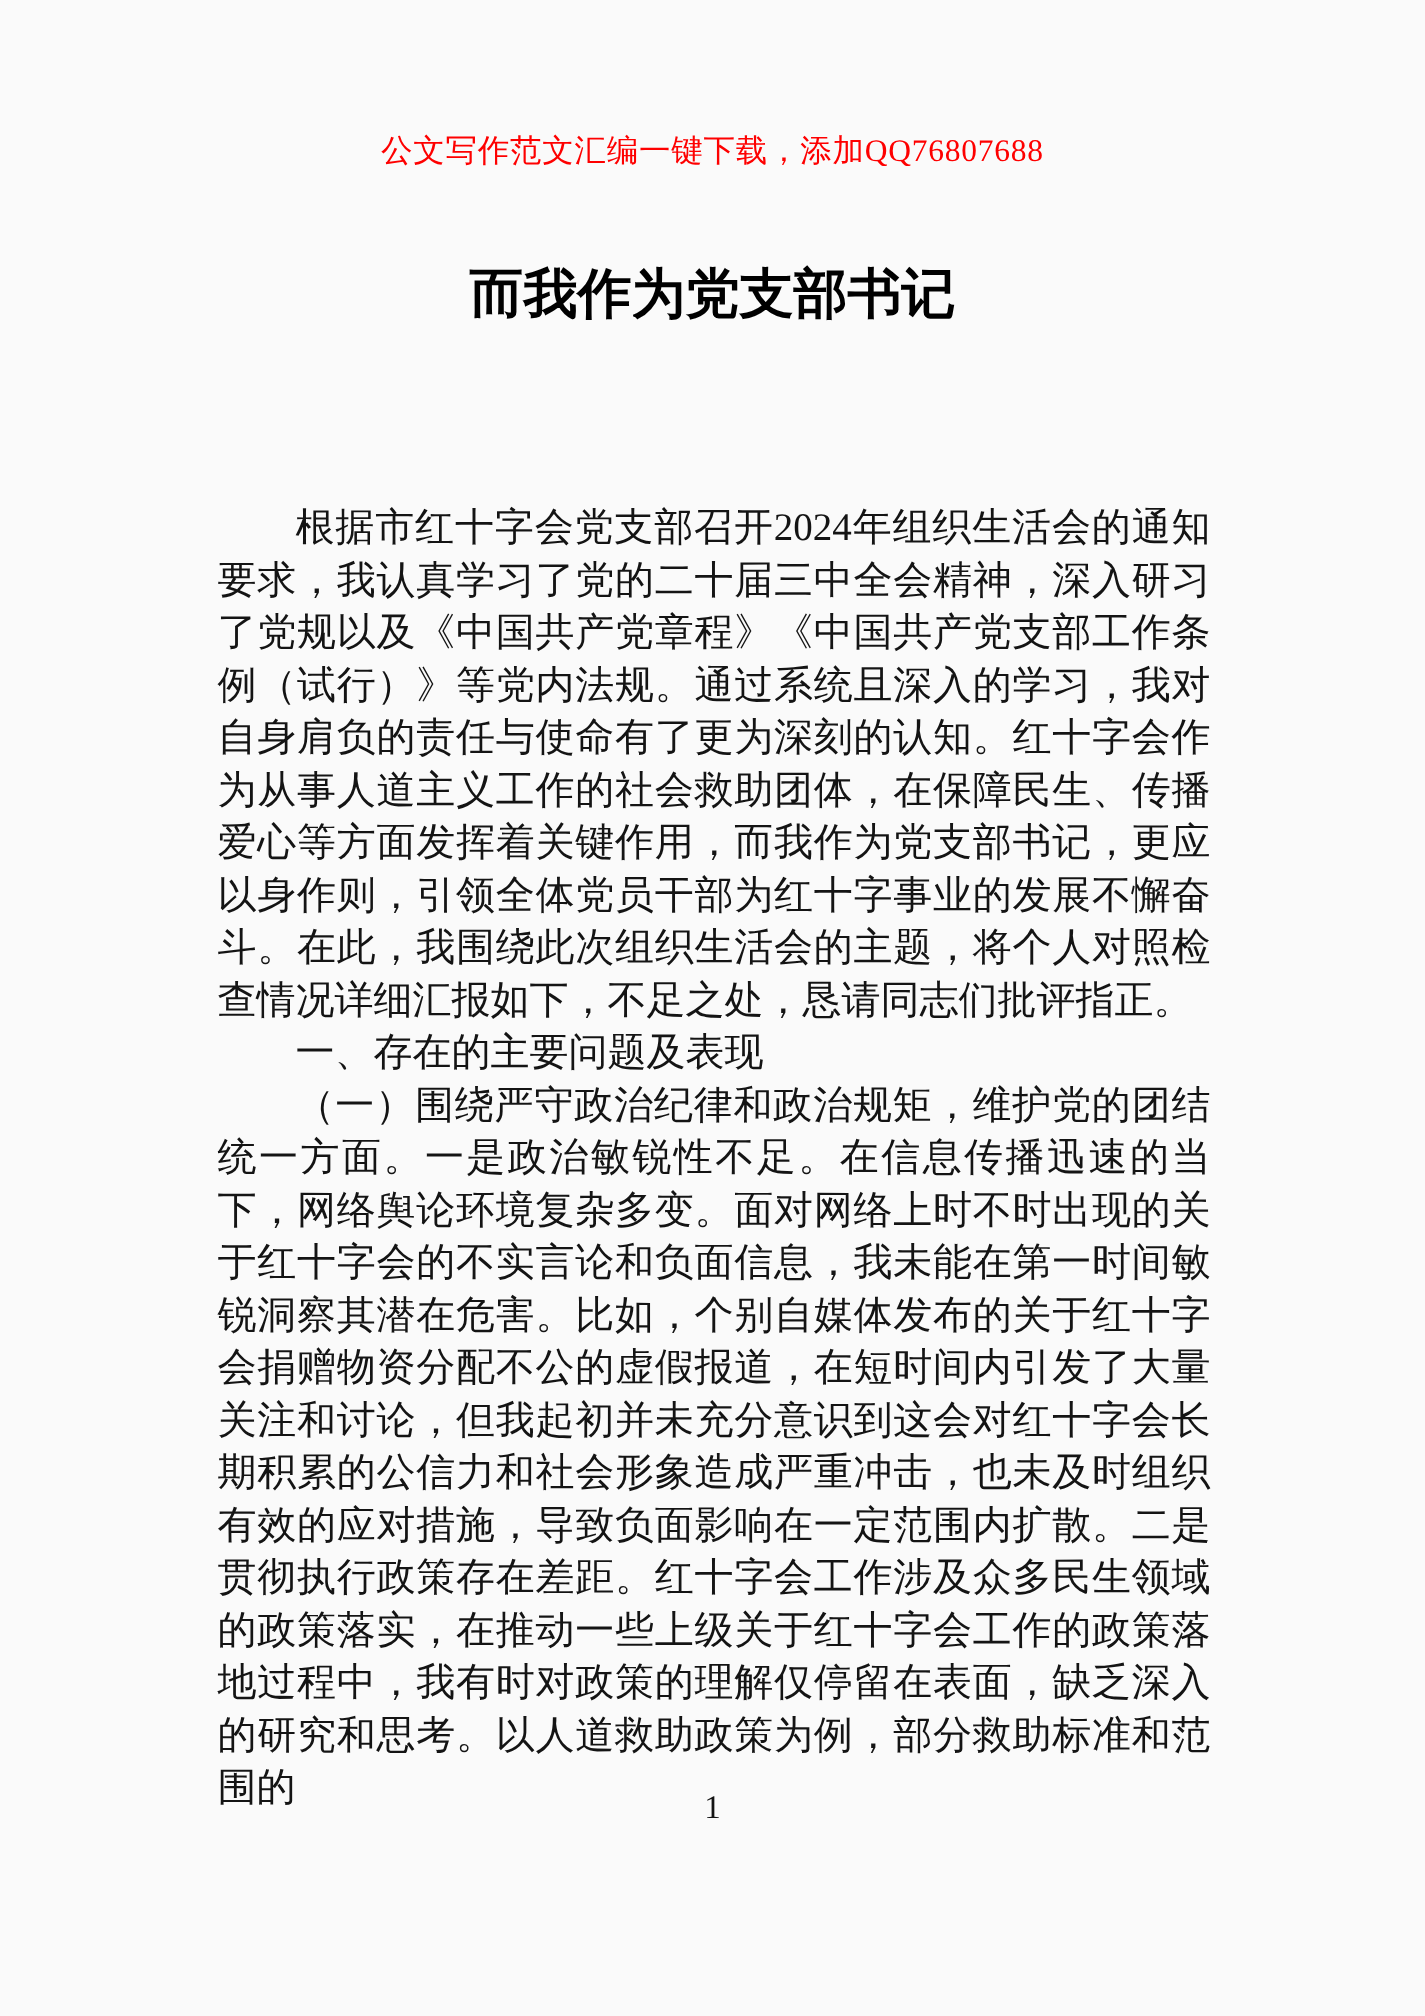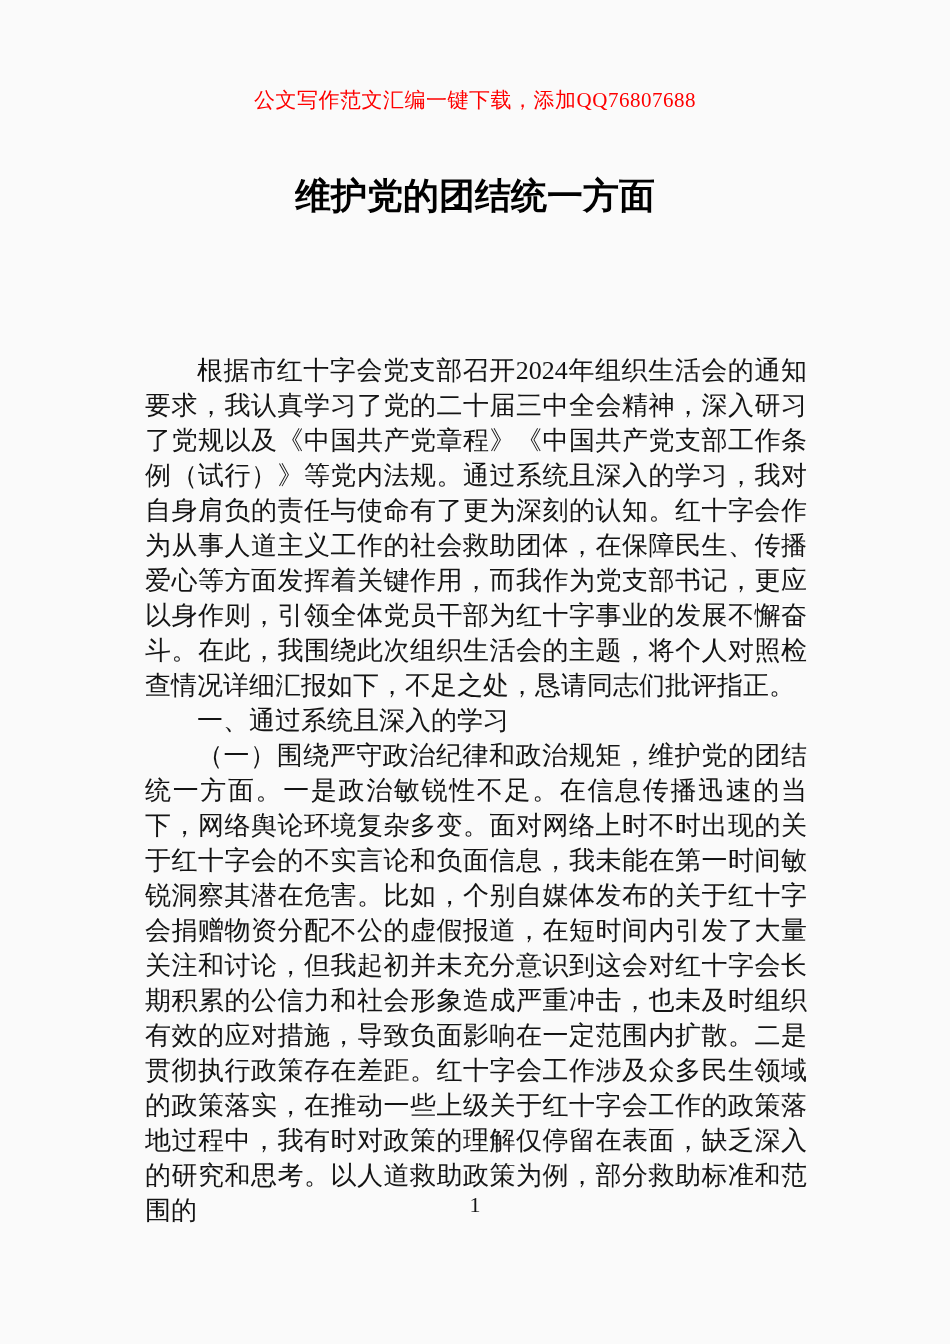--- a/index.html
+++ b/index.html
@@ -38,21 +38,20 @@
   }
   .content {
     position: absolute;
     top: 334px;
     left: 145px;
     width: 662px;
     font-size: 26px;
     line-height: 35px;
     text-align: justify;
     color: #141414;
-    margin-top: 19px;
   }
   .content p {
     margin: 0;
     padding: 0;
     text-indent: 2em;
   }
   .page-number {
     position: absolute;
     top: 1192px;
     left: 0;
@@ -61,22 +60,22 @@
     font-size: 22px;
     color: #141414;
   }
 </style>
 </head>
 <body>
 
 <div class="notice">公文写作范文汇编一键下载，添加QQ76807688</div>
 
 <div class="doc-title">
-  <div>维护党的团结统一方面</div>
+  <div>而我作为党支部书记</div>
 </div>
 
 <div class="content">
   <p>根据市红十字会党支部召开2024年组织生活会的通知要求，我认真学习了党的二十届三中全会精神，深入研习了党规以及《中国共产党章程》《中国共产党支部工作条例（试行）》等党内法规。通过系统且深入的学习，我对自身肩负的责任与使命有了更为深刻的认知。红十字会作为从事人道主义工作的社会救助团体，在保障民生、传播爱心等方面发挥着关键作用，而我作为党支部书记，更应以身作则，引领全体党员干部为红十字事业的发展不懈奋斗。在此，我围绕此次组织生活会的主题，将个人对照检查情况详细汇报如下，不足之处，恳请同志们批评指正。</p>
-  <p>一、通过系统且深入的学习</p>
+  <p>一、存在的主要问题及表现</p>
   <p>（一）围绕严守政治纪律和政治规矩，维护党的团结统一方面。一是政治敏锐性不足。在信息传播迅速的当下，网络舆论环境复杂多变。面对网络上时不时出现的关于红十字会的不实言论和负面信息，我未能在第一时间敏锐洞察其潜在危害。比如，个别自媒体发布的关于红十字会捐赠物资分配不公的虚假报道，在短时间内引发了大量关注和讨论，但我起初并未充分意识到这会对红十字会长期积累的公信力和社会形象造成严重冲击，也未及时组织有效的应对措施，导致负面影响在一定范围内扩散。二是贯彻执行政策存在差距。红十字会工作涉及众多民生领域的政策落实，在推动一些上级关于红十字会工作的政策落地过程中，我有时对政策的理解仅停留在表面，缺乏深入的研究和思考。以人道救助政策为例，部分救助标准和范围的</p>
 </div>
 
 <div class="page-number">1</div>
 
 </body></html>

